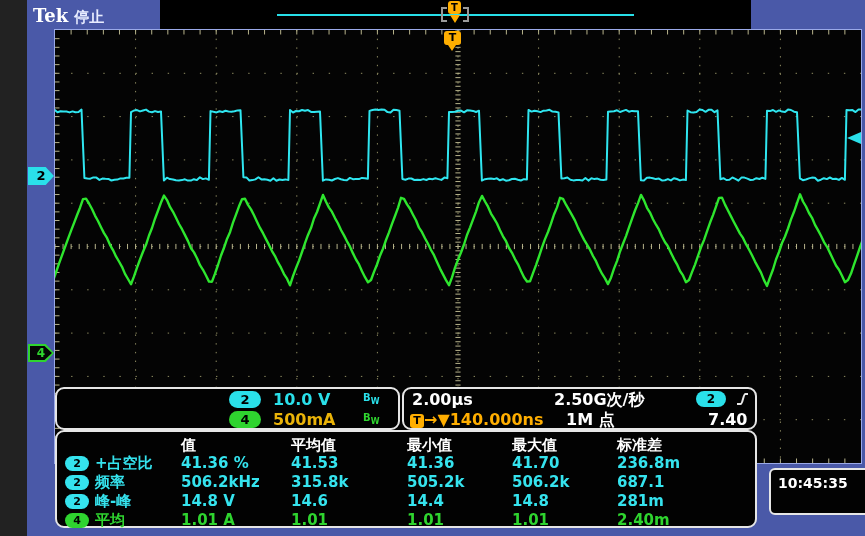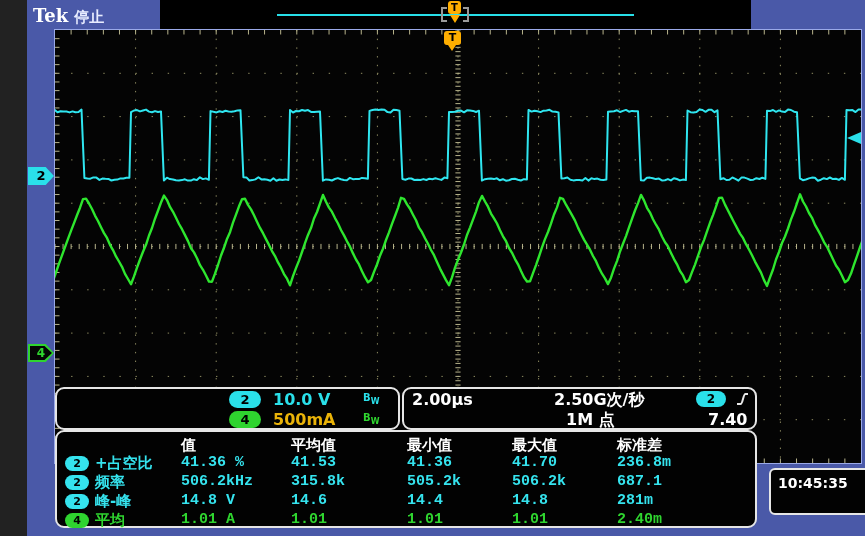--- a/index.html
+++ b/index.html
@@ -64,21 +64,21 @@
     font-size:11px; line-height:14px; text-align:center; vertical-align:1px; }
   #tb-record { position:absolute; left:162px; }
   #tb-level { position:absolute; left:304px; }
   
   #meas-panel { left:28px; top:430px; width:702px; height:98px; font-size:15px; }
   .meas-head { position:absolute; top:4px; color:#fff; }
   .meas-row { position:absolute; left:0; width:100%; height:19px; }
   .meas-badge { position:absolute; left:8px; top:2px; width:24px; height:15px; font-size:11px; line-height:15px; }
   .meas-label { position:absolute; left:38px; }
   .mc0 { left:124px; } .mc1 { left:234px; } .mc2 { left:350px; } .mc3 { left:455px; } .mc4 { left:560px; }
-  .meas-val { position:absolute;font-family:Liberation Mono, monospace; }
+  .meas-val { position:absolute; }
   
   #datetime-box { left:742px; top:468px; width:118px; height:47px; border-radius:6px; color:#fff;
     font-size:14px; padding:3px 7px; line-height:20px; }
 </style>
 </head>
 <body>
 
 <div id="screen">
 
   <div id="logo">
@@ -496,20 +496,21 @@
       <span id="tb-scale">2.00µs</span>
       <span id="tb-rate">2.50G次/秒</span>
       <span id="tb-src-badge" class="badge">2</span>
       <span id="tb-slope">
         <svg width="13" height="14" viewBox="0 0 13 14">
             <path d="M1,12 h3.5 c2.5,0 2.5,-10 5,-10 h2.5" fill="none" stroke="#e8e8e8" stroke-width="2"></path>
           </svg>
       </span>
     </div>
     <div class="r2">
+      <span id="tb-trig"><span class="tflag">T</span><span>→▼</span><span>140.000ns</span></span>
       <span id="tb-record">1M 点</span>
       <span id="tb-level">7.40 V</span>
     </div>
   </div>
 
   <div id="meas-panel" class="panel">
       <span class="meas-head mc0">值</span>
       <span class="meas-head mc1">平均值</span>
       <span class="meas-head mc2">最小值</span>
       <span class="meas-head mc3">最大值</span>

